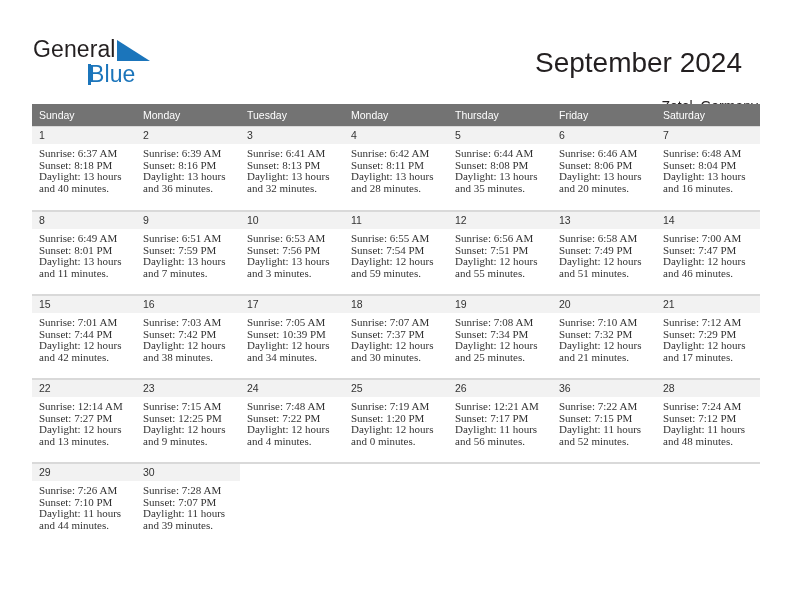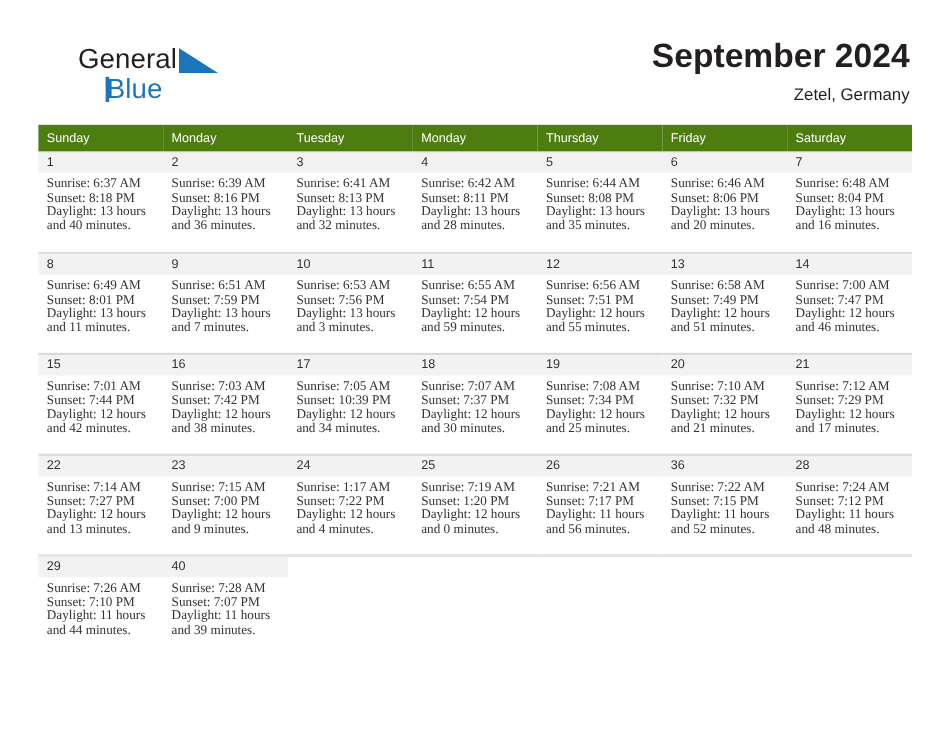--- a/index.html
+++ b/index.html
@@ -36,21 +36,20 @@
     left: 33px;
     top: 36px;
     width: 230px;
     height: 56px;
   }
   .brand-row1 {
     position: relative;
     height: 26px;
     line-height: 26px;
     white-space: nowrap;
-    margin-left: 32px;
   }
   .brand-general {
     font-size: 23px;
     color: #231f20;
     letter-spacing: 0.1px;
   }
   .brand-triangle {
     display: inline-block;
     vertical-align: top;
     margin-left: 1px;
@@ -84,42 +83,42 @@
     position: absolute;
     right: 34px;
     top: 30px;
     text-align: right;
   }
   .cal-title {
     font-size: 28px;
     color: #231f20;
     line-height: 34px;
     white-space: nowrap;
-    font-weight: bold;
-    margin: 0;
+    font-weight: normal;
+    margin: 16px;
   }
   .cal-subtitle {
     font-size: 14px;
     color: #231f20;
     line-height: 20px;
     margin-top: 4px;
     white-space: nowrap;
   }
 
   
   .calendar {
     position: absolute;
     left: 32px;
     top: 104px;
     width: 728px;
     border-collapse: collapse;
     table-layout: fixed;
   }
   .calendar th {
-    background: #4d7c0f;
+    background: #737373;
     color: #ffffff;
     font-size: 10.5px;
     font-weight: normal;
     text-align: left;
     padding: 5px 0 5px 7px;
     height: 11px;
     border: none;
   }
   .calendar td {
     width: 104px;
@@ -440,43 +439,43 @@
                 <div>and 17 minutes.</div>
               </div>
             </div>
           </td>
         </tr>
         <tr class="weekrow">
           <td>
             <div class="daycell filled">
               <div class="daynum-bar">22</div>
               <div class="dayinfo">
-                <div>Sunrise: 7:14 AM</div>
+                <div>Sunrise: 12:14 AM</div>
                 <div>Sunset: 7:27 PM</div>
                 <div>Daylight: 12 hours</div>
                 <div>and 13 minutes.</div>
               </div>
             </div>
           </td>
           <td>
             <div class="daycell filled">
               <div class="daynum-bar">23</div>
               <div class="dayinfo">
                 <div>Sunrise: 7:15 AM</div>
-                <div>Sunset: 7:00 PM</div>
+                <div>Sunset: 12:25 PM</div>
                 <div>Daylight: 12 hours</div>
                 <div>and 9 minutes.</div>
               </div>
             </div>
           </td>
           <td>
             <div class="daycell filled">
               <div class="daynum-bar">24</div>
               <div class="dayinfo">
-                <div>Sunrise: 1:17 AM</div>
+                <div>Sunrise: 7:48 AM</div>
                 <div>Sunset: 7:22 PM</div>
                 <div>Daylight: 12 hours</div>
                 <div>and 4 minutes.</div>
               </div>
             </div>
           </td>
           <td>
             <div class="daycell filled">
               <div class="daynum-bar">25</div>
               <div class="dayinfo">
@@ -484,21 +483,21 @@
                 <div>Sunset: 1:20 PM</div>
                 <div>Daylight: 12 hours</div>
                 <div>and 0 minutes.</div>
               </div>
             </div>
           </td>
           <td>
             <div class="daycell filled">
               <div class="daynum-bar">26</div>
               <div class="dayinfo">
-                <div>Sunrise: 7:21 AM</div>
+                <div>Sunrise: 12:21 AM</div>
                 <div>Sunset: 7:17 PM</div>
                 <div>Daylight: 11 hours</div>
                 <div>and 56 minutes.</div>
               </div>
             </div>
           </td>
           <td>
             <div class="daycell filled">
               <div class="daynum-bar">36</div>
               <div class="dayinfo">
@@ -528,21 +527,21 @@
               <div class="dayinfo">
                 <div>Sunrise: 7:26 AM</div>
                 <div>Sunset: 7:10 PM</div>
                 <div>Daylight: 11 hours</div>
                 <div>and 44 minutes.</div>
               </div>
             </div>
           </td>
           <td>
             <div class="daycell filled">
-              <div class="daynum-bar">40</div>
+              <div class="daynum-bar">30</div>
               <div class="dayinfo">
                 <div>Sunrise: 7:28 AM</div>
                 <div>Sunset: 7:07 PM</div>
                 <div>Daylight: 11 hours</div>
                 <div>and 39 minutes.</div>
               </div>
             </div>
           </td>
           <td>
             <div class="daycell empty">

